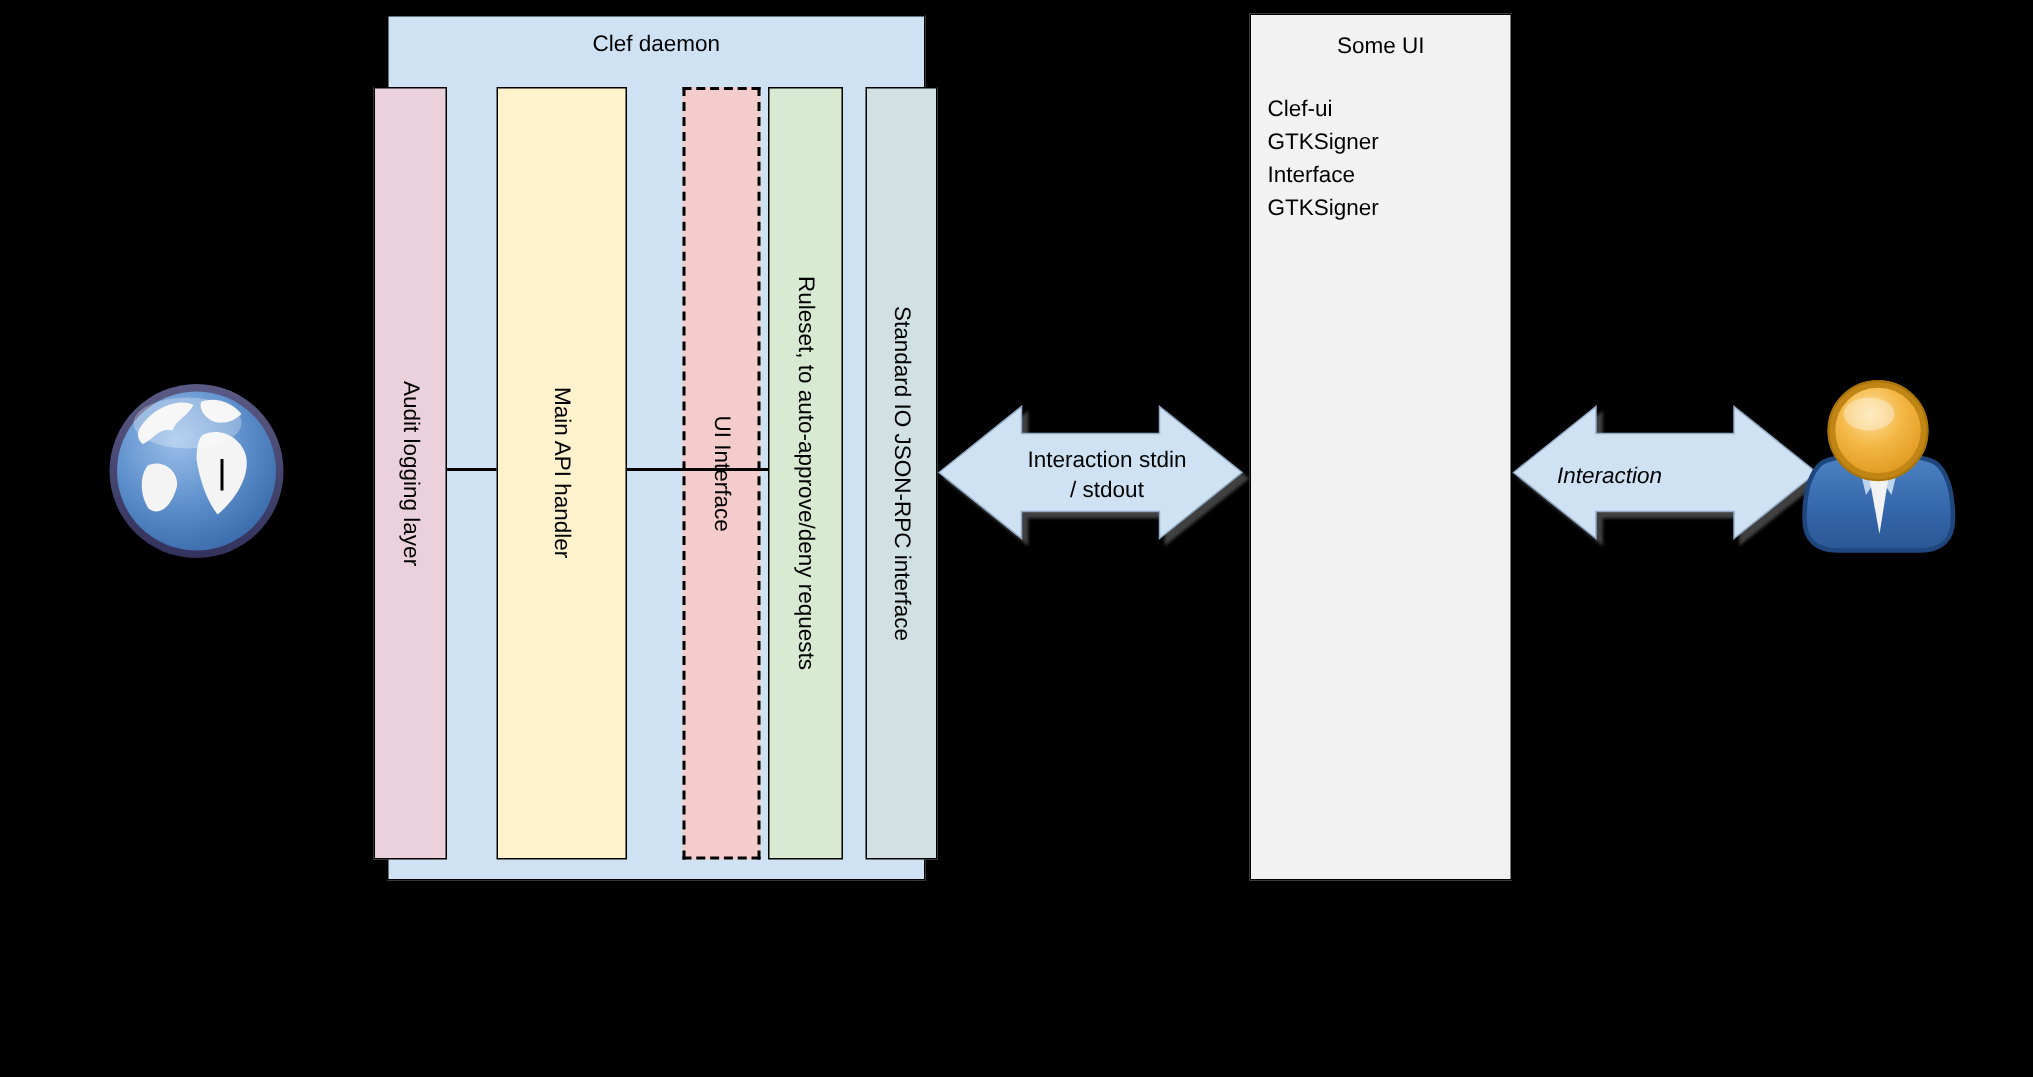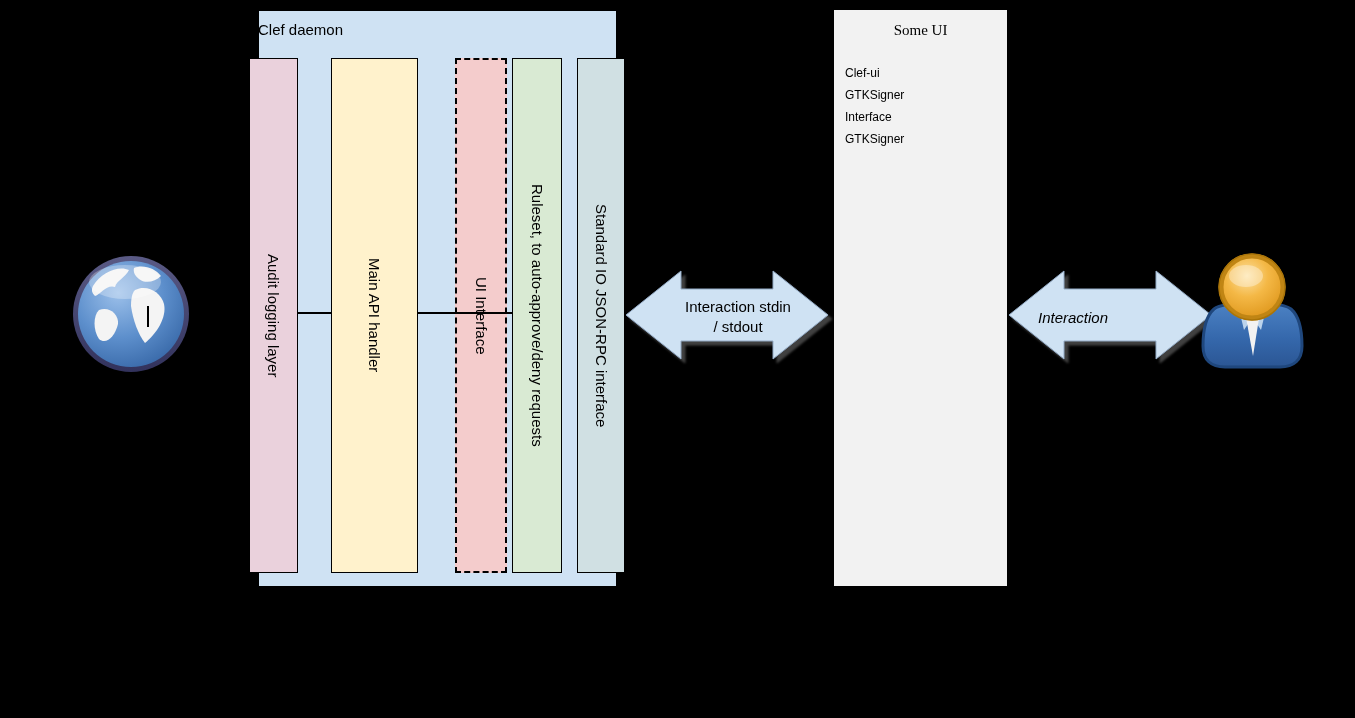--- a/index.html
+++ b/index.html
@@ -14,21 +14,21 @@
   .abs{position:absolute;}
 
   
   .daemon-box{
     left:258px;top:10px;width:359px;height:577px;
     border:1px solid #000;box-sizing:border-box;
     z-index:1;
   }
   .daemon-title{
     left:258px;top:21px;width:359px;
-    font-size:15px;z-index:4;
+    text-align:center;font-size:15px;z-index:4;
   }
 
   
   .layer{
     top:58px;height:515px;
     border:1px solid #000;box-sizing:border-box;
     display:flex;align-items:center;justify-content:center;
     z-index:2;
   }
   .layer span{
@@ -47,25 +47,25 @@
   .vline{width:2px;background:#000;z-index:3;}
 
   
   .someui-box{
     left:833px;top:9px;width:175px;height:578px;
     border:1px solid #000;box-sizing:border-box;
     z-index:1;
   }
   .someui-title{
     left:833px;top:22px;width:175px;
-    text-align:center;font-size:15px;z-index:2;font-family:Liberation Serif, serif;
+    text-align:center;font-size:15px;z-index:2;
   }
   .someui-list{
     left:845px;top:62px;width:155px;
-    font-size:12px;line-height:22px;z-index:2;
+    font-size:15px;line-height:22px;z-index:2;
     list-style:none;margin:0;padding:0;
   }
 
   
   .arrow-svg{z-index:2;filter:drop-shadow(4px 4px 1px #404040);}
   .arrow-label{
     font-size:15px;line-height:20px;white-space:pre-line;z-index:3;
   }
 
   .icon-svg{z-index:2;}

